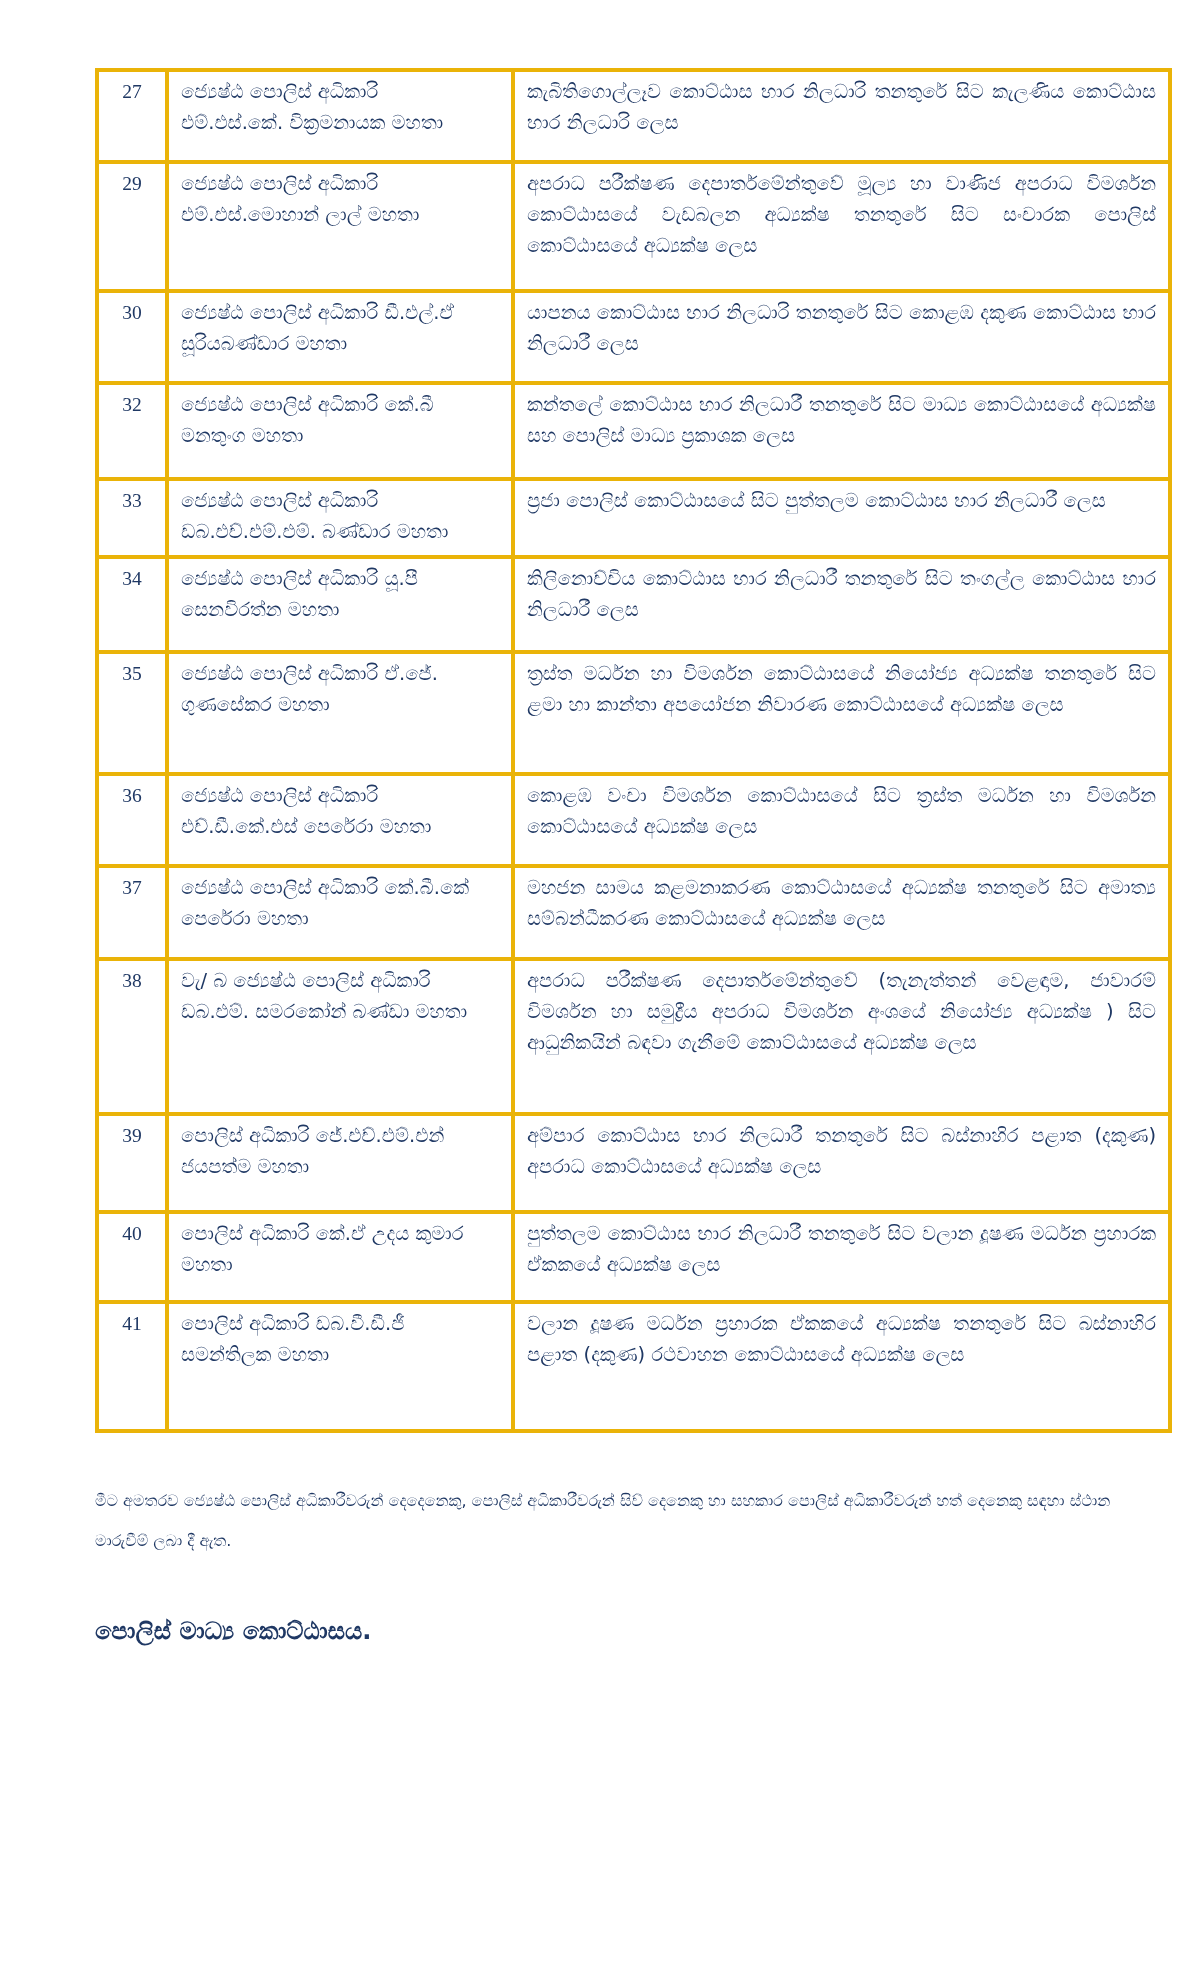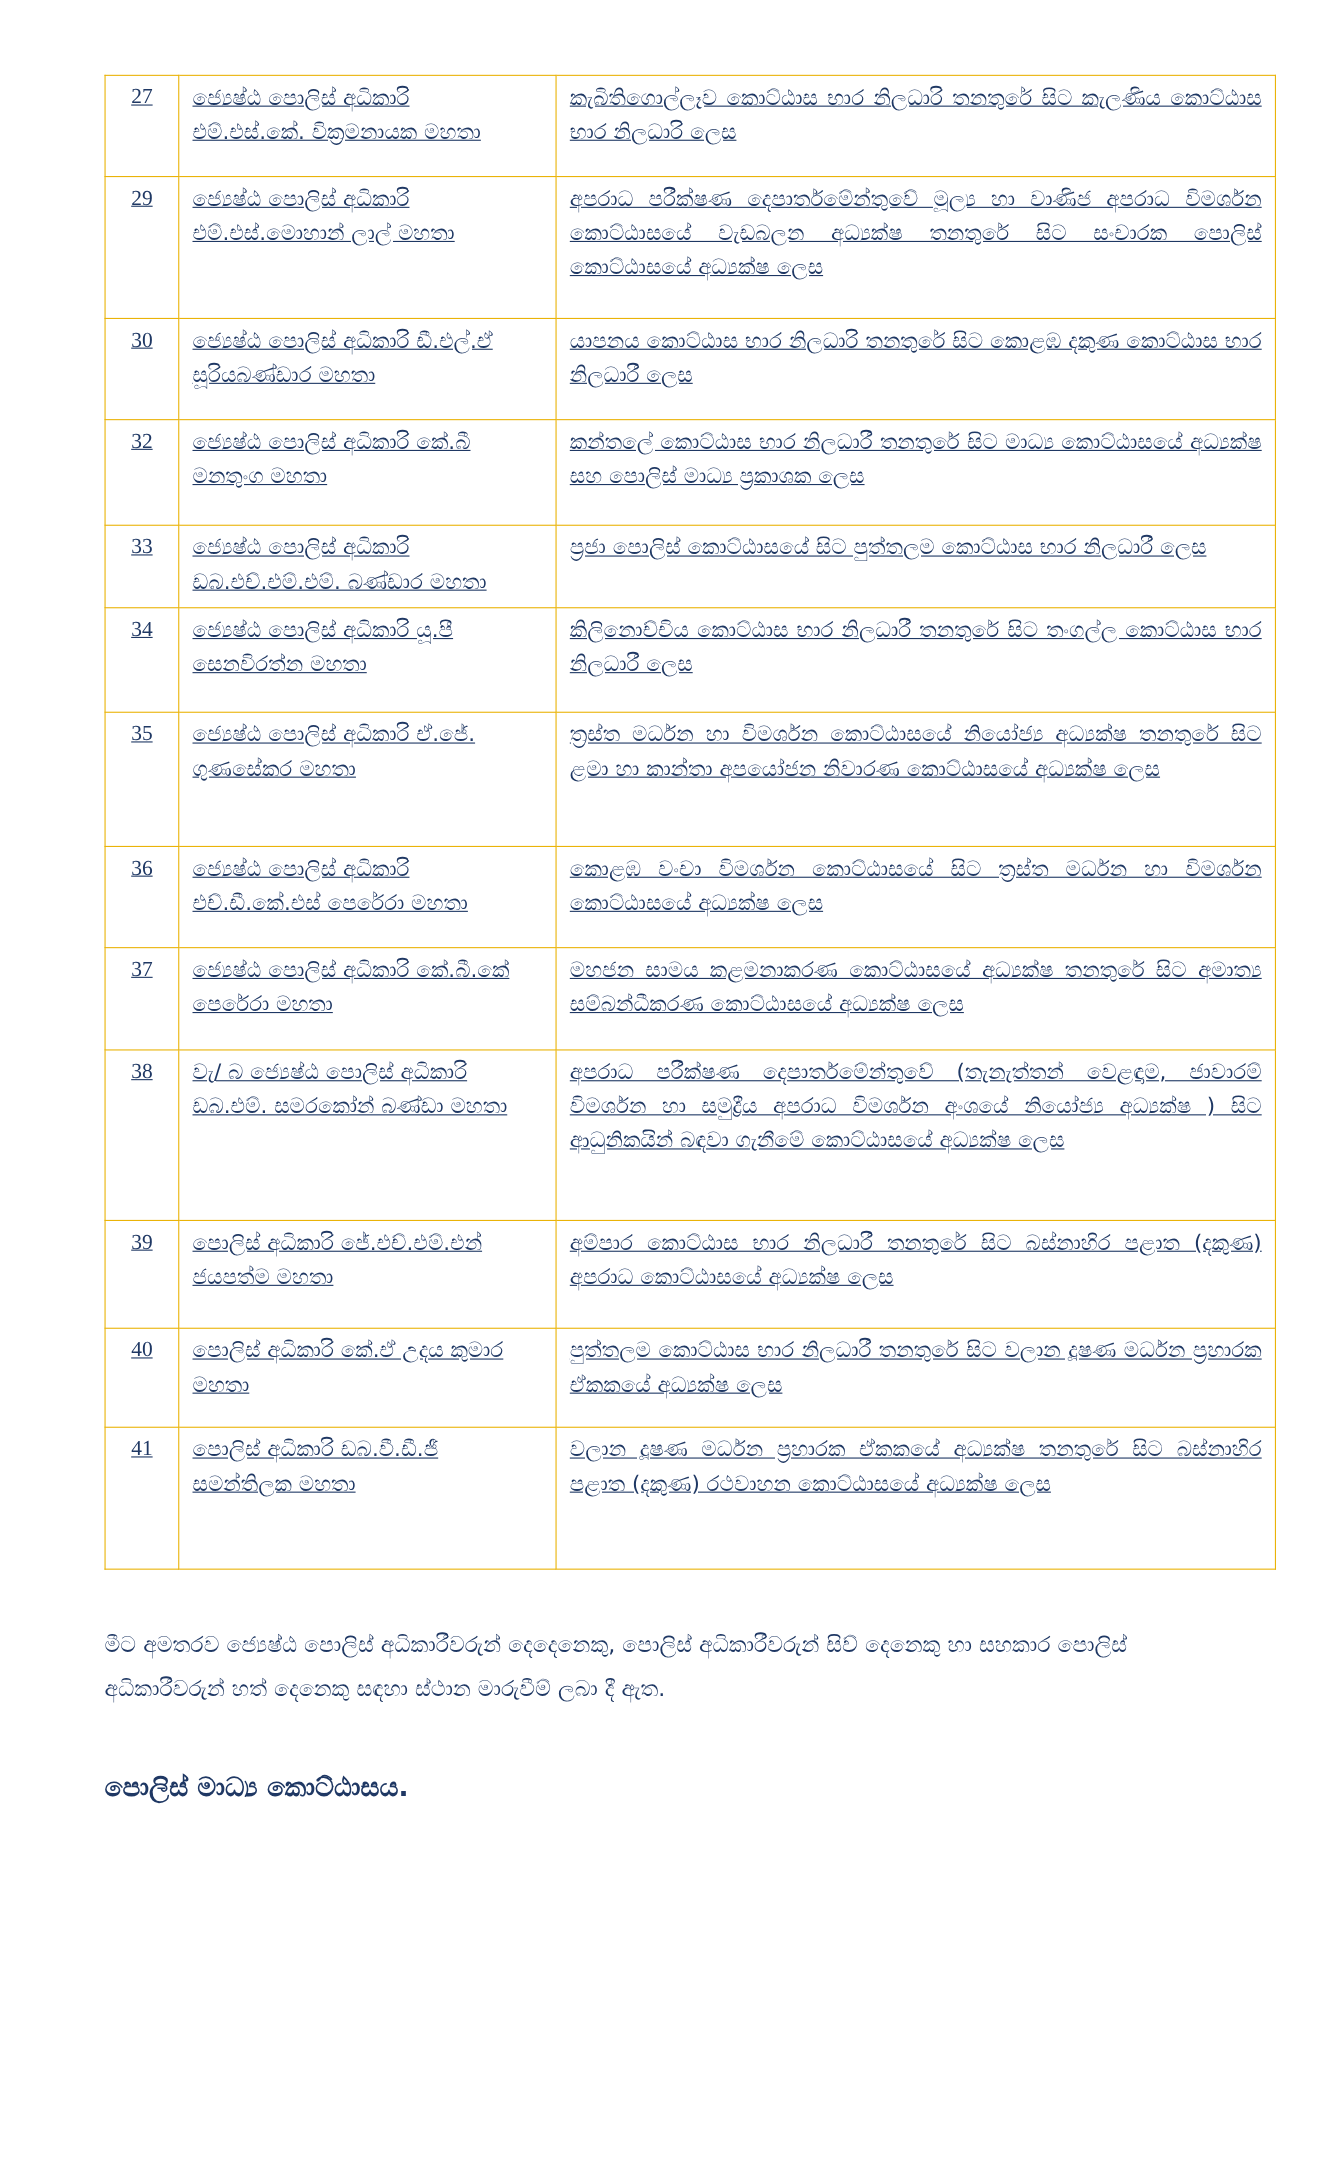--- a/index.html
+++ b/index.html
@@ -19,26 +19,25 @@
     width: 1200px;
     height: 1976px;
   }
   table.transfer-table {
     border-collapse: collapse;
     table-layout: fixed;
     width: 1015px;
     margin: 68px 0 0 95px;
   }
   table.transfer-table td {
-    border: 1px solid #eab308;
+    border: 4px solid #eab308;
     vertical-align: top;
     padding: 4px 12px 8px 12px;
     font-size: 19.5px;
     line-height: 31px;
-    text-decoration: underline;
   }
   td.c-no {
     width: 42px;
     text-align: center;
     padding-left: 2px;
     padding-right: 2px;
     font-family: "Liberation Serif", serif;
     font-size: 21px;
     color: #1f3864;
   }
@@ -56,21 +55,21 @@
   tr.h129 { height: 129px; margin-top: 11px; }
   tr.h70  { height: 70px; }
   tr.h95  { height: 95px; }
   tr.h122 { height: 122px; }
   tr.h93  { height: 93px; }
   tr.h155 { height: 155px; }
   tr.h98  { height: 98px; }
   tr.h90  { height: 90px; }
   .footer-note {
     margin: 48px 85px 0 95px;
-    font-size: 20px;
+    font-size: 16px;
     line-height: 40px;
   }
   .signoff {
     margin: 56px 85px 0 95px;
     font-size: 24px;
     font-weight: bold;
   }
 </style>
 </head>
 <body>

